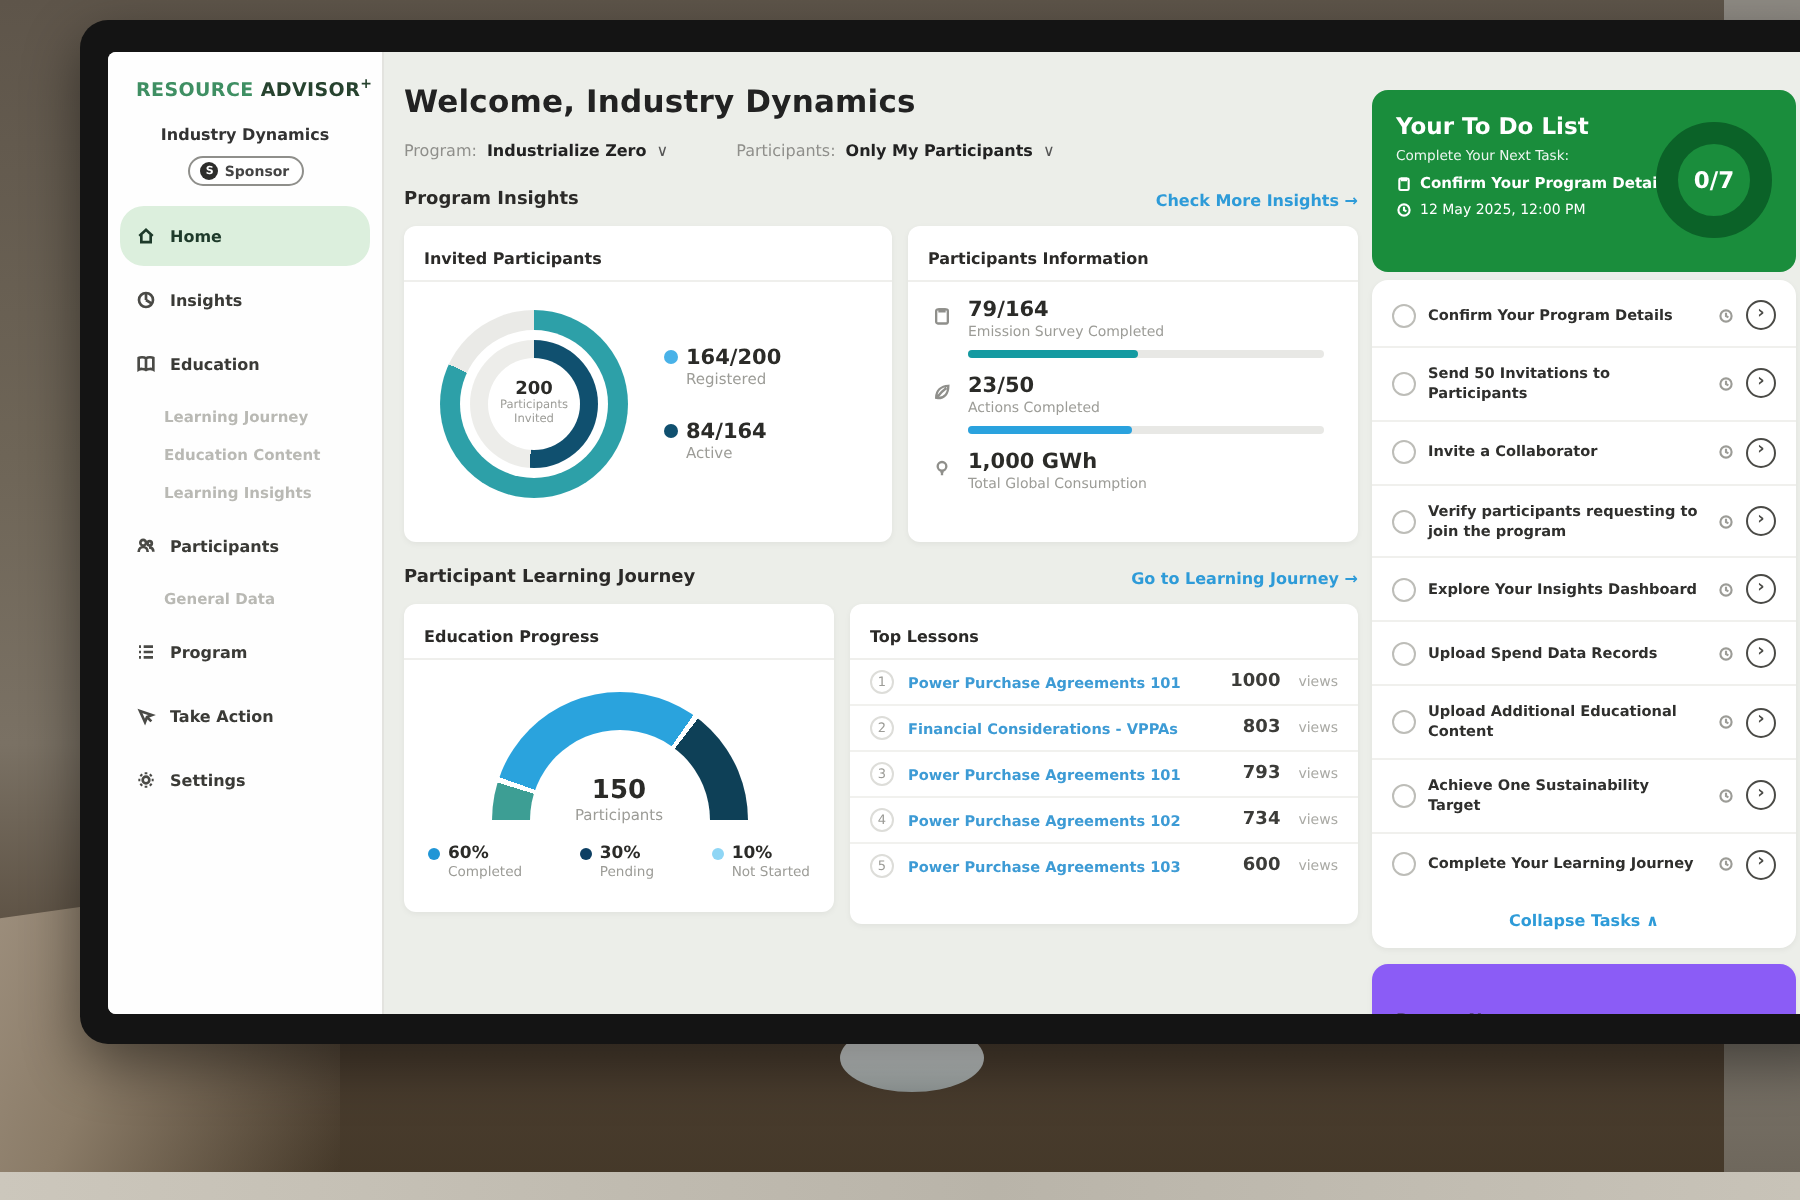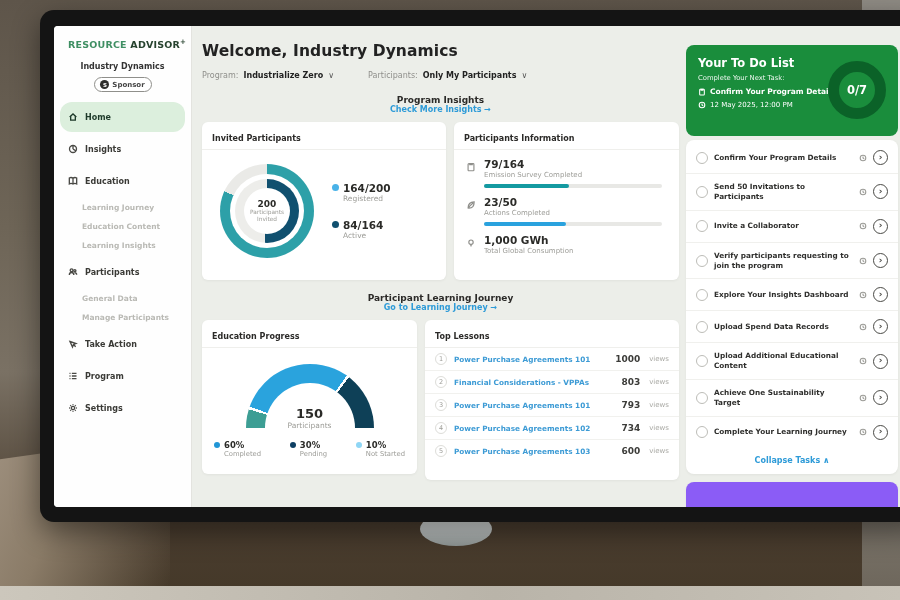--- a/index.html
+++ b/index.html
@@ -33,21 +33,21 @@
   .nav-item.active svg { stroke:#1e3a2a; }
   .nav-sub { margin:0 6px; padding:5px 8px 5px 22px; color:#b9b9b4; font-size:7.5px; font-weight:600; }
   
   .main { position:absolute; left:148px; top:0; width:477px; }
   h1 { font-size:15.5px; font-weight:800; color:#222; margin-top:16px; letter-spacing:.1px; }
   .filters { display:flex; gap:34px; margin-top:11px; align-items:center; }
   .filter { display:flex; gap:5px; align-items:center; }
   .filter .lab { color:#8f8f8b; font-size:8px; }
   .filter .val { font-weight:bold; font-size:8px; color:#222; }
   .filter .chev { color:#555; font-size:8px; }
-  .sec-row { display:flex; align-items:center; margin-top:15px;flex-direction:column; }
+  .sec-row { display:flex; justify-content:space-between; align-items:center; margin-top:15px; }
   .sec-row.second { margin-top:13px; }
   .sec-title { font-size:9px; font-weight:bold; color:#2b2a28; }
   .sec-link { color:#2e9bd8; font-size:8px; font-weight:bold; }
   .cards { display:flex; gap:8px; margin-top:8px; }
   .card { background:#fff; border-radius:6px; box-shadow:0 1px 3px rgba(0,0,0,.05); }
   .card-head { padding:12px 10px 6px; font-size:8px; font-weight:bold; color:#2b2a28; border-bottom:1px solid #efefec; }
   
   .card-a { width:244px; height:158px; }
   .card-a .body { display:flex; align-items:center; gap:18px; padding:14px 10px 0 18px; }
   .donut { width:94px; height:94px; border-radius:50%; background:conic-gradient(#2da0a8 0 295deg,#eaeae7 295deg 360deg); display:flex; align-items:center; justify-content:center; }
@@ -159,32 +159,31 @@
     <div class="nav-sub">Learning Insights</div>
     <div class="nav-item">
       <svg viewBox="0 0 12 12">
             <circle cx="4.3" cy="4" r="1.7"></circle>
             <circle cx="8.2" cy="4.4" r="1.3"></circle>
             <path d="M1.6 9.6 C1.6 7.6 3 6.6 4.3 6.6 C5.6 6.6 7 7.6 7 9.6 M7.8 6.8 C9.4 6.8 10.4 7.8 10.4 9.4"></path>
           </svg>
       <span>Participants</span>
     </div>
     <div class="nav-sub">General Data</div>
-    <div class="nav-sub">Manage Participants</div>
+    <div class="nav-item">
+      <svg viewBox="0 0 12 12">
+            <path d="M1.8 2.8 H3 M1.8 6 H3 M1.8 9.2 H3 M4.6 2.8 H10.2 M4.6 6 H10.2 M4.6 9.2 H10.2"></path>
+          </svg>
+      <span>Program</span>
+    </div>
     <div class="nav-item">
       <svg viewBox="0 0 12 12">
             <path d="M2.4 3 L9.6 5.4 L6.6 6.6 L5.4 9.6 Z M6.6 6.6 L9.2 9.2"></path>
           </svg>
       <span>Take Action</span>
-    </div>
-    <div class="nav-item">
-      <svg viewBox="0 0 12 12">
-            <path d="M1.8 2.8 H3 M1.8 6 H3 M1.8 9.2 H3 M4.6 2.8 H10.2 M4.6 6 H10.2 M4.6 9.2 H10.2"></path>
-          </svg>
-      <span>Program</span>
     </div>
     <div class="nav-item">
       <svg viewBox="0 0 12 12">
             <circle cx="6" cy="6" r="2"></circle>
             <path d="M6 1.4 V2.6 M6 9.4 V10.6 M1.4 6 H2.6 M9.4 6 H10.6 M2.7 2.7 L3.6 3.6 M8.4 8.4 L9.3 9.3 M9.3 2.7 L8.4 3.6 M3.6 8.4 L2.7 9.3"></path>
           </svg>
       <span>Settings</span>
     </div>
   </div>
 

